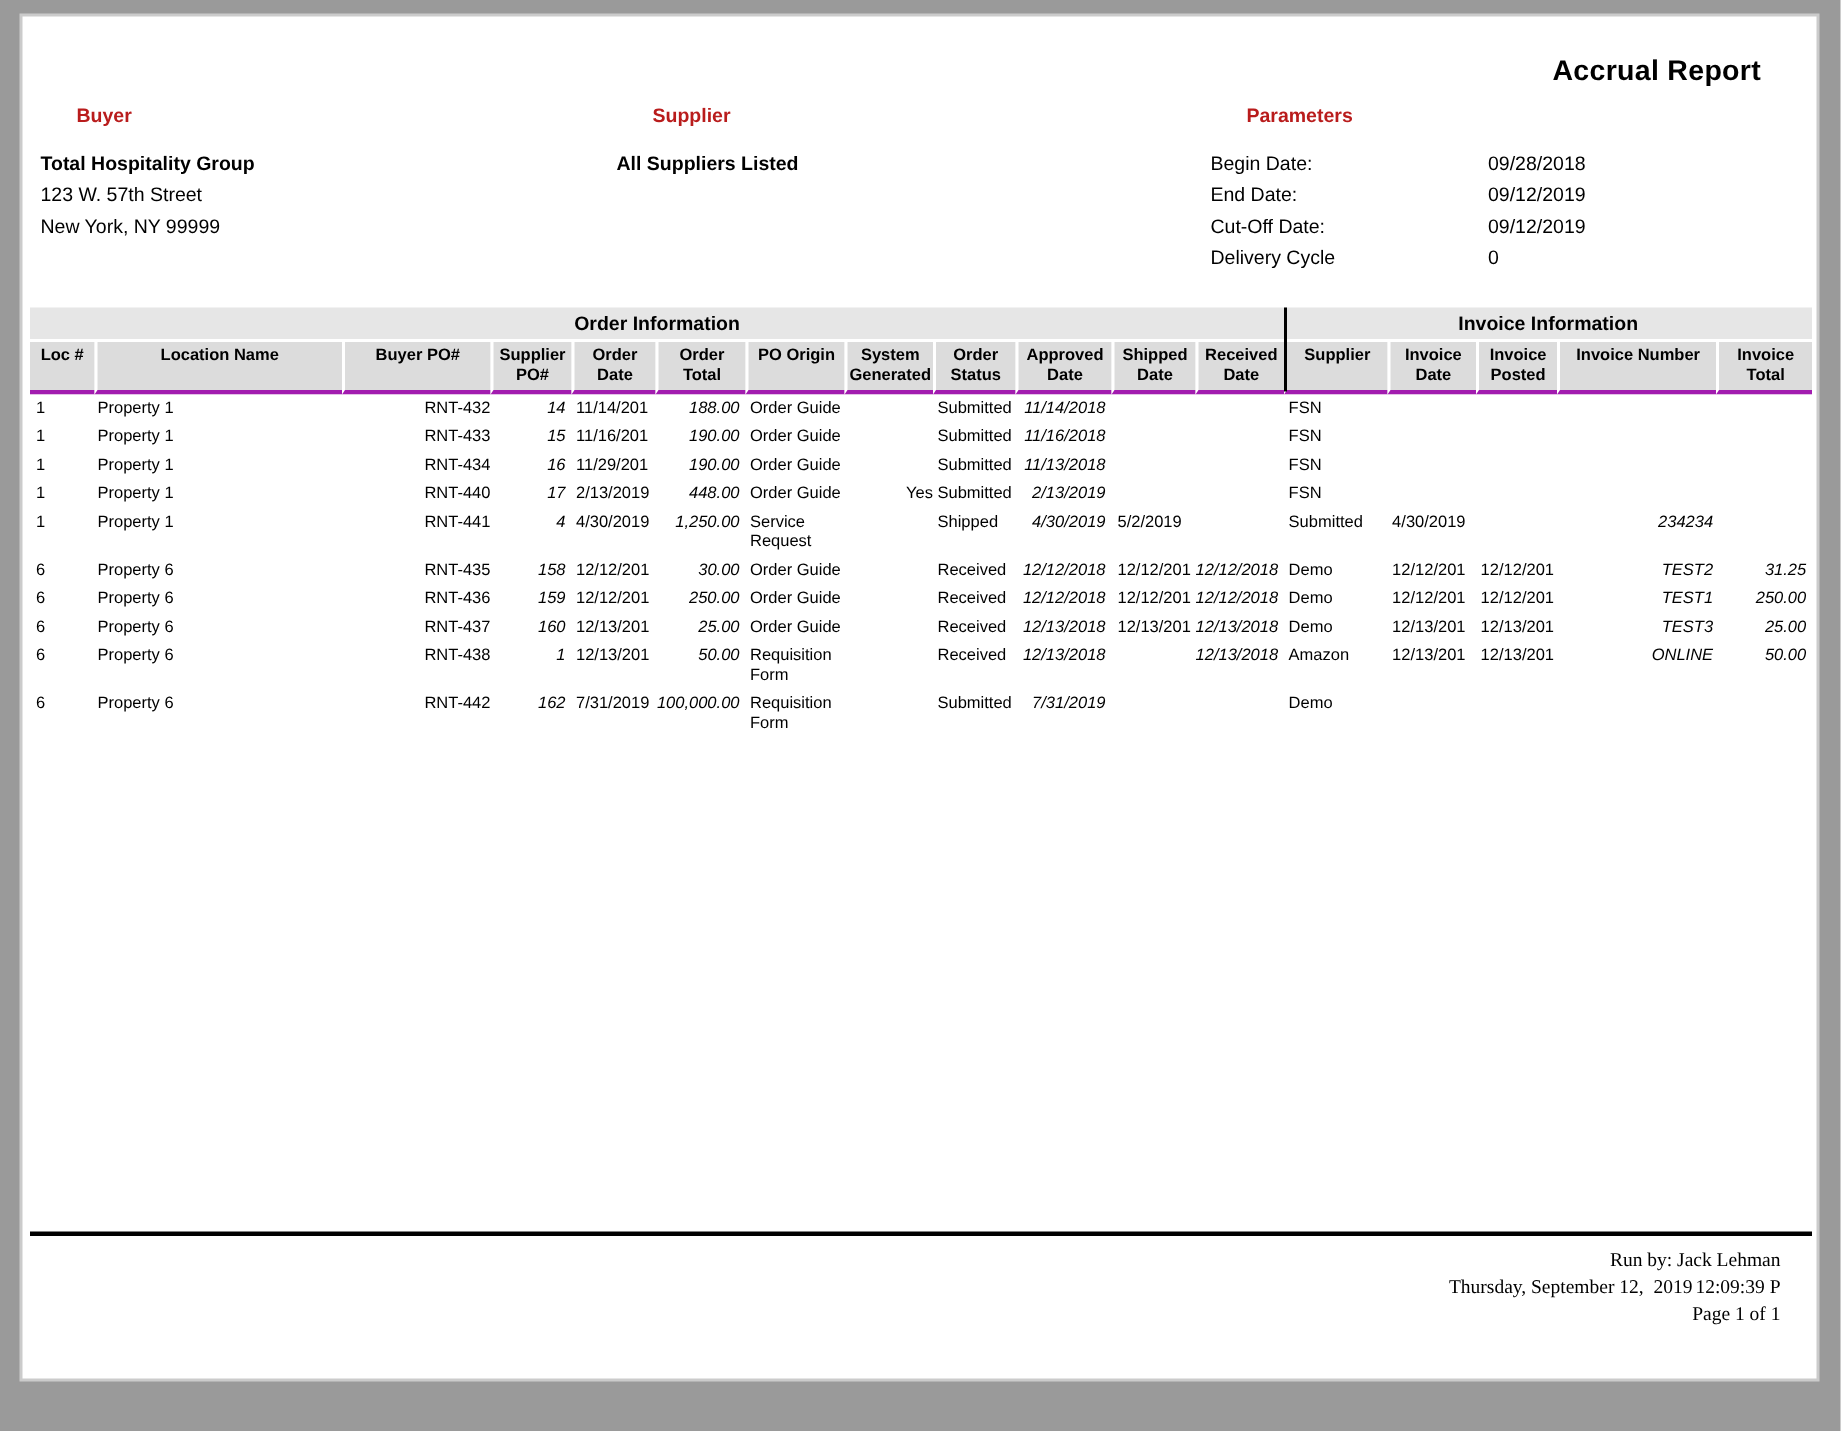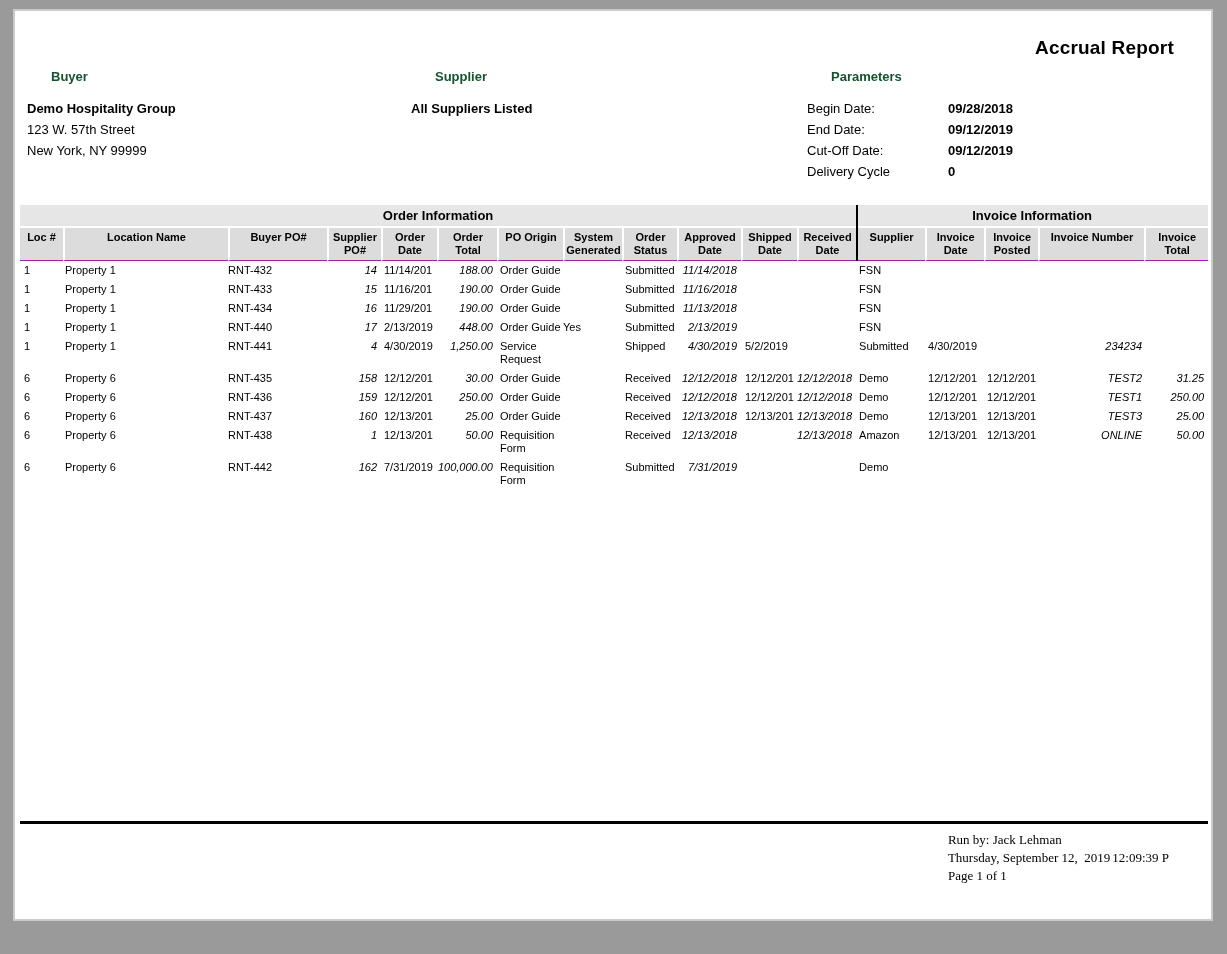--- a/index.html
+++ b/index.html
@@ -16,73 +16,73 @@
     background:#ffffff;
     box-shadow:0 0 0 2px #cbcbcb;
   }
   
   .title{
     position:absolute;top:26px;right:37px;
     font-size:19px;font-weight:bold;letter-spacing:.2px;
   }
   
   .info-col{position:absolute;top:59px;font-size:13px;line-height:21px;}
-  .info-col .sec-label{color:#14532d;font-weight:bold;margin-bottom:15px;line-height:13px;padding-left:24px;}
+  .info-col .sec-label{color:#b91c1c;font-weight:bold;margin-bottom:15px;line-height:13px;padding-left:24px;}
   .info-col .strong{font-weight:bold;}
   .col-buyer{left:12px;}
   .col-supplier{left:396px;}
   .col-params{left:792px;}
   .param-row{display:flex;}
   .param-row .plabel{width:141px;}
-  .param-row .pvalue{font-weight:bold;}
+  .param-row .pvalue{font-weight:normal;margin-left:44px;}
   
   .table-wrap{position:absolute;left:5px;top:194px;width:1188px;}
   table{border-collapse:separate;border-spacing:0;table-layout:fixed;width:1188px;}
   th,td{box-sizing:border-box;margin:0;}
   .group-th{
     background:#e6e6e6;font-size:13px;font-weight:bold;text-align:center;
     height:23px;padding:2px 0;border-bottom:2px solid #ffffff;line-height:17px;margin-left:16px;
   }
   .cols-row th{
     background:#dcdcdc;font-size:11px;font-weight:bold;line-height:13px;
     padding:3px 1px;text-align:center;vertical-align:top;white-space:pre-line;
-    border-left:2px solid #ffffff;border-bottom:1px solid #a21caf;height:33px;
+    border-left:2px solid #ffffff;border-bottom:3px solid #a21caf;height:33px;
   }
   .cols-row th:first-child{border-left:none;}
   tbody td{
     font-size:11px;line-height:13px;vertical-align:top;
     padding:3px 0;white-space:nowrap;overflow:hidden;background:#ffffff;
   }
   td.al{text-align:left;padding-left:3px;}
   td.pl4{padding-left:4px;}
   td.pl2{padding-left:2px;}
-  td.ac{text-align:left;margin-top:32px;}
+  td.ac{text-align:right;margin-top:32px;}
   td.ar{text-align:right;padding-right:4px;font-style:italic;}
   td.pr2{padding-right:2px;}
   td.wrap{white-space:pre-line;}
   .hdr-divider{position:absolute;left:836px;top:0;width:2px;height:56px;background:#000;}
   
   .rule{position:absolute;left:5px;top:810px;width:1188px;height:3px;background:#000;}
   .footer{
-    position:absolute;right:42px;top:820px;
+    position:absolute;right:24px;top:820px;text-align:right;
     font-family:"Liberation Serif",serif;font-size:13px;line-height:18px;
   }
   .footer .pre{white-space:pre;}
   .footer .time{margin-left:2px;}
 </style>
 </head>
 <body>
 
 <div class="page">
 
   <div class="title">Accrual Report</div>
 
   <div class="info-col col-buyer">
     <div class="sec-label">Buyer</div>
-    <div class="strong">Demo Hospitality Group</div>
+    <div class="strong">Total Hospitality Group</div>
     <div>123 W. 57th Street</div>
     <div>New York, NY 99999</div>
   </div>
 
   <div class="info-col col-supplier">
     <div class="sec-label">Supplier</div>
     <div class="strong">All Suppliers Listed</div>
   </div>
 
   <div class="info-col col-params">

